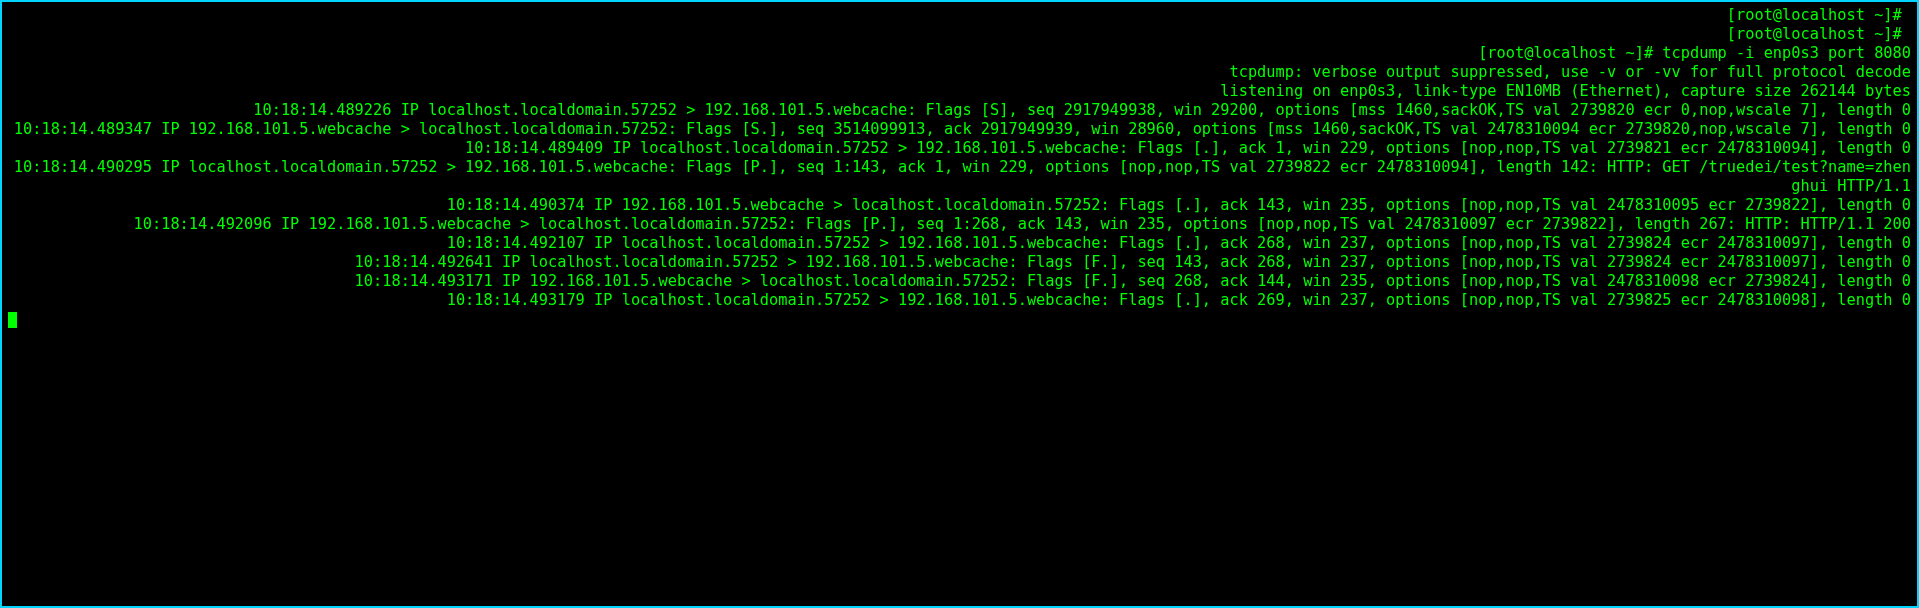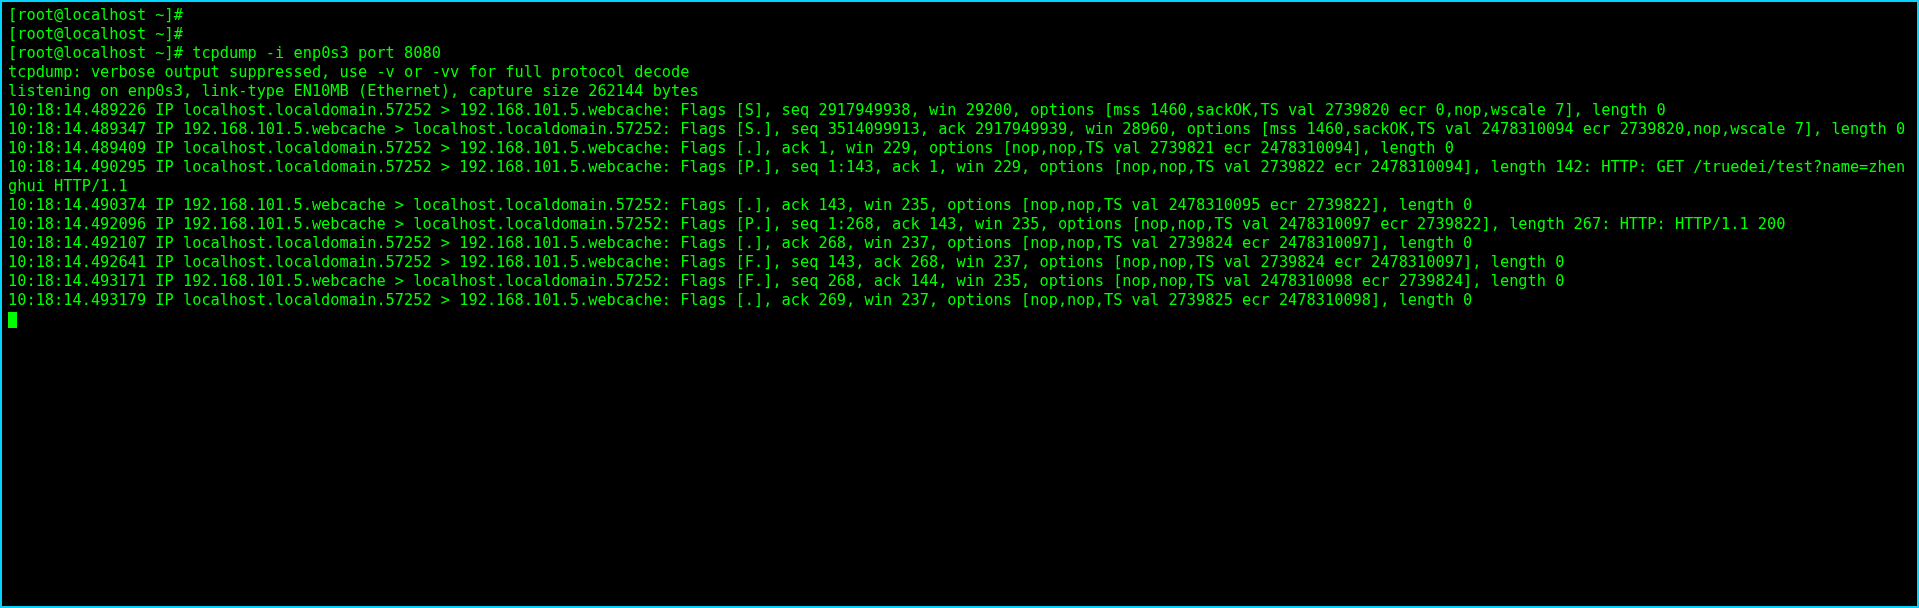--- a/index.html
+++ b/index.html
@@ -24,20 +24,21 @@
       line-height: 19px;
       color: #00ff00;
       white-space: pre-wrap;
       word-break: break-all;
     }
     .prompt-brackets {
       color: #00ff00;
     }
     .line {
       display: block;
+      text-align: right;
     }
     .cursor {
       display: inline-block;
       width: 9px;
       height: 16px;
       background-color: #00ff00;
       vertical-align: text-bottom;
     }
   </style>
 </head>

